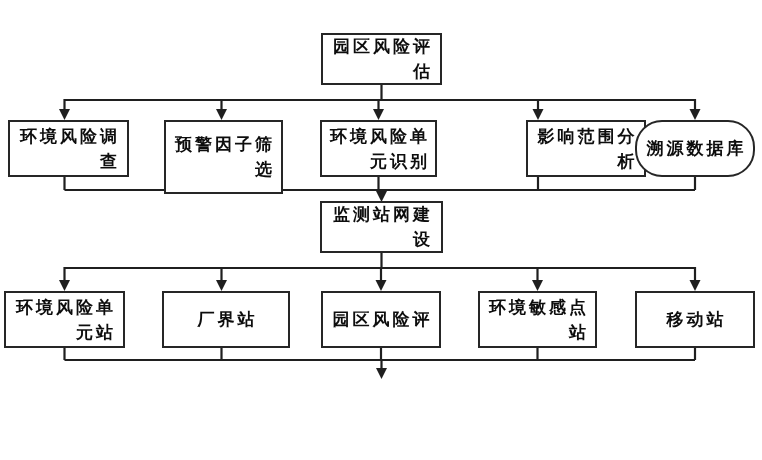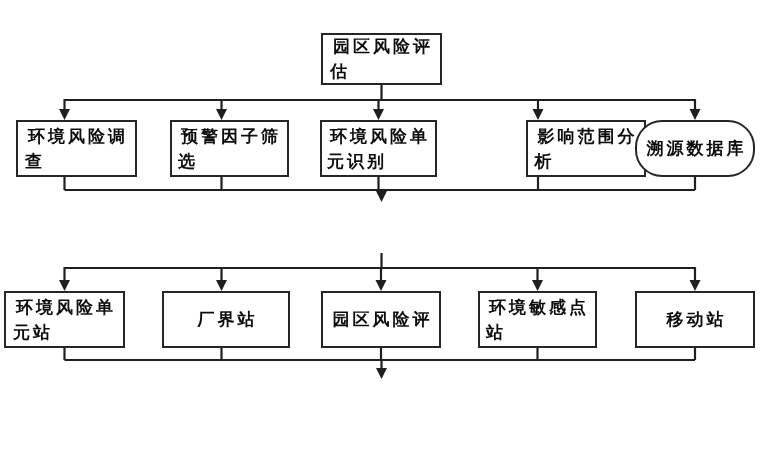--- a/index.html
+++ b/index.html
@@ -32,36 +32,36 @@
     stroke: none;
   }
   .node {
     position: absolute;
     box-sizing: border-box;
     border: 2px solid #262626;
     background: #ffffff;
     display: flex;
     align-items: center;
     justify-content: center;
-    text-align: left;
+    text-align: right;
   }
   .label {
     display: block;
     white-space: pre-line;
     font-size: 17px;
     font-weight: 700;
     letter-spacing: 3px;
     text-indent: 3px;
     line-height: 25px;
     color: #0d0d0d;
   }
   
   .n1  { left: 321px; top: 33px;  width: 121px; height: 52px; }
-  .n2a { left: 16px;   top: 120px; width: 121px; height: 57px; }
-  .n2b { left: 170px; top: 120px; width: 119px; height: 57px; }
+  .n2a { left: 8px;   top: 120px; width: 121px; height: 57px; }
+  .n2b { left: 164px; top: 120px; width: 119px; height: 74px; }
   .n2c { left: 320px; top: 120px; width: 117px; height: 57px; }
   .n2d { left: 478px; top: 120px; width: 120px; height: 57px; margin-left: 48px; }
   .n2e { left: 635px; top: 120px; width: 120px; height: 57px; border-radius: 27px; }
   .n3  { left: 320px; top: 201px; width: 123px; height: 52px; }
   .n4a { left: 4px;   top: 291px; width: 121px; height: 57px; }
   .n4b { left: 162px; top: 291px; width: 128px; height: 57px; }
   .n4c { left: 321px; top: 291px; width: 120px; height: 57px; }
   .n4d { left: 478px; top: 291px; width: 119px; height: 57px; }
   .n4e { left: 635px; top: 291px; width: 120px; height: 57px; }
   .n5  { left: 321px; top: 379px; width: 121px; height: 59px; }
@@ -112,20 +112,24 @@
 元识别</span>
   </div>
   <div class="node n2d">
     <span class="label">影响范围分
 析</span>
   </div>
   <div class="node n2e">
     <span class="label">溯源数据库</span>
   </div>
 
+  <div class="node n3">
+    <span class="label">监测站网建
+设</span>
+  </div>
 
   <div class="node n4a">
     <span class="label">环境风险单
 元站</span>
   </div>
   <div class="node n4b">
     <span class="label">厂界站</span>
   </div>
   <div class="node n4c">
     <span class="label">园区风险评</span>

